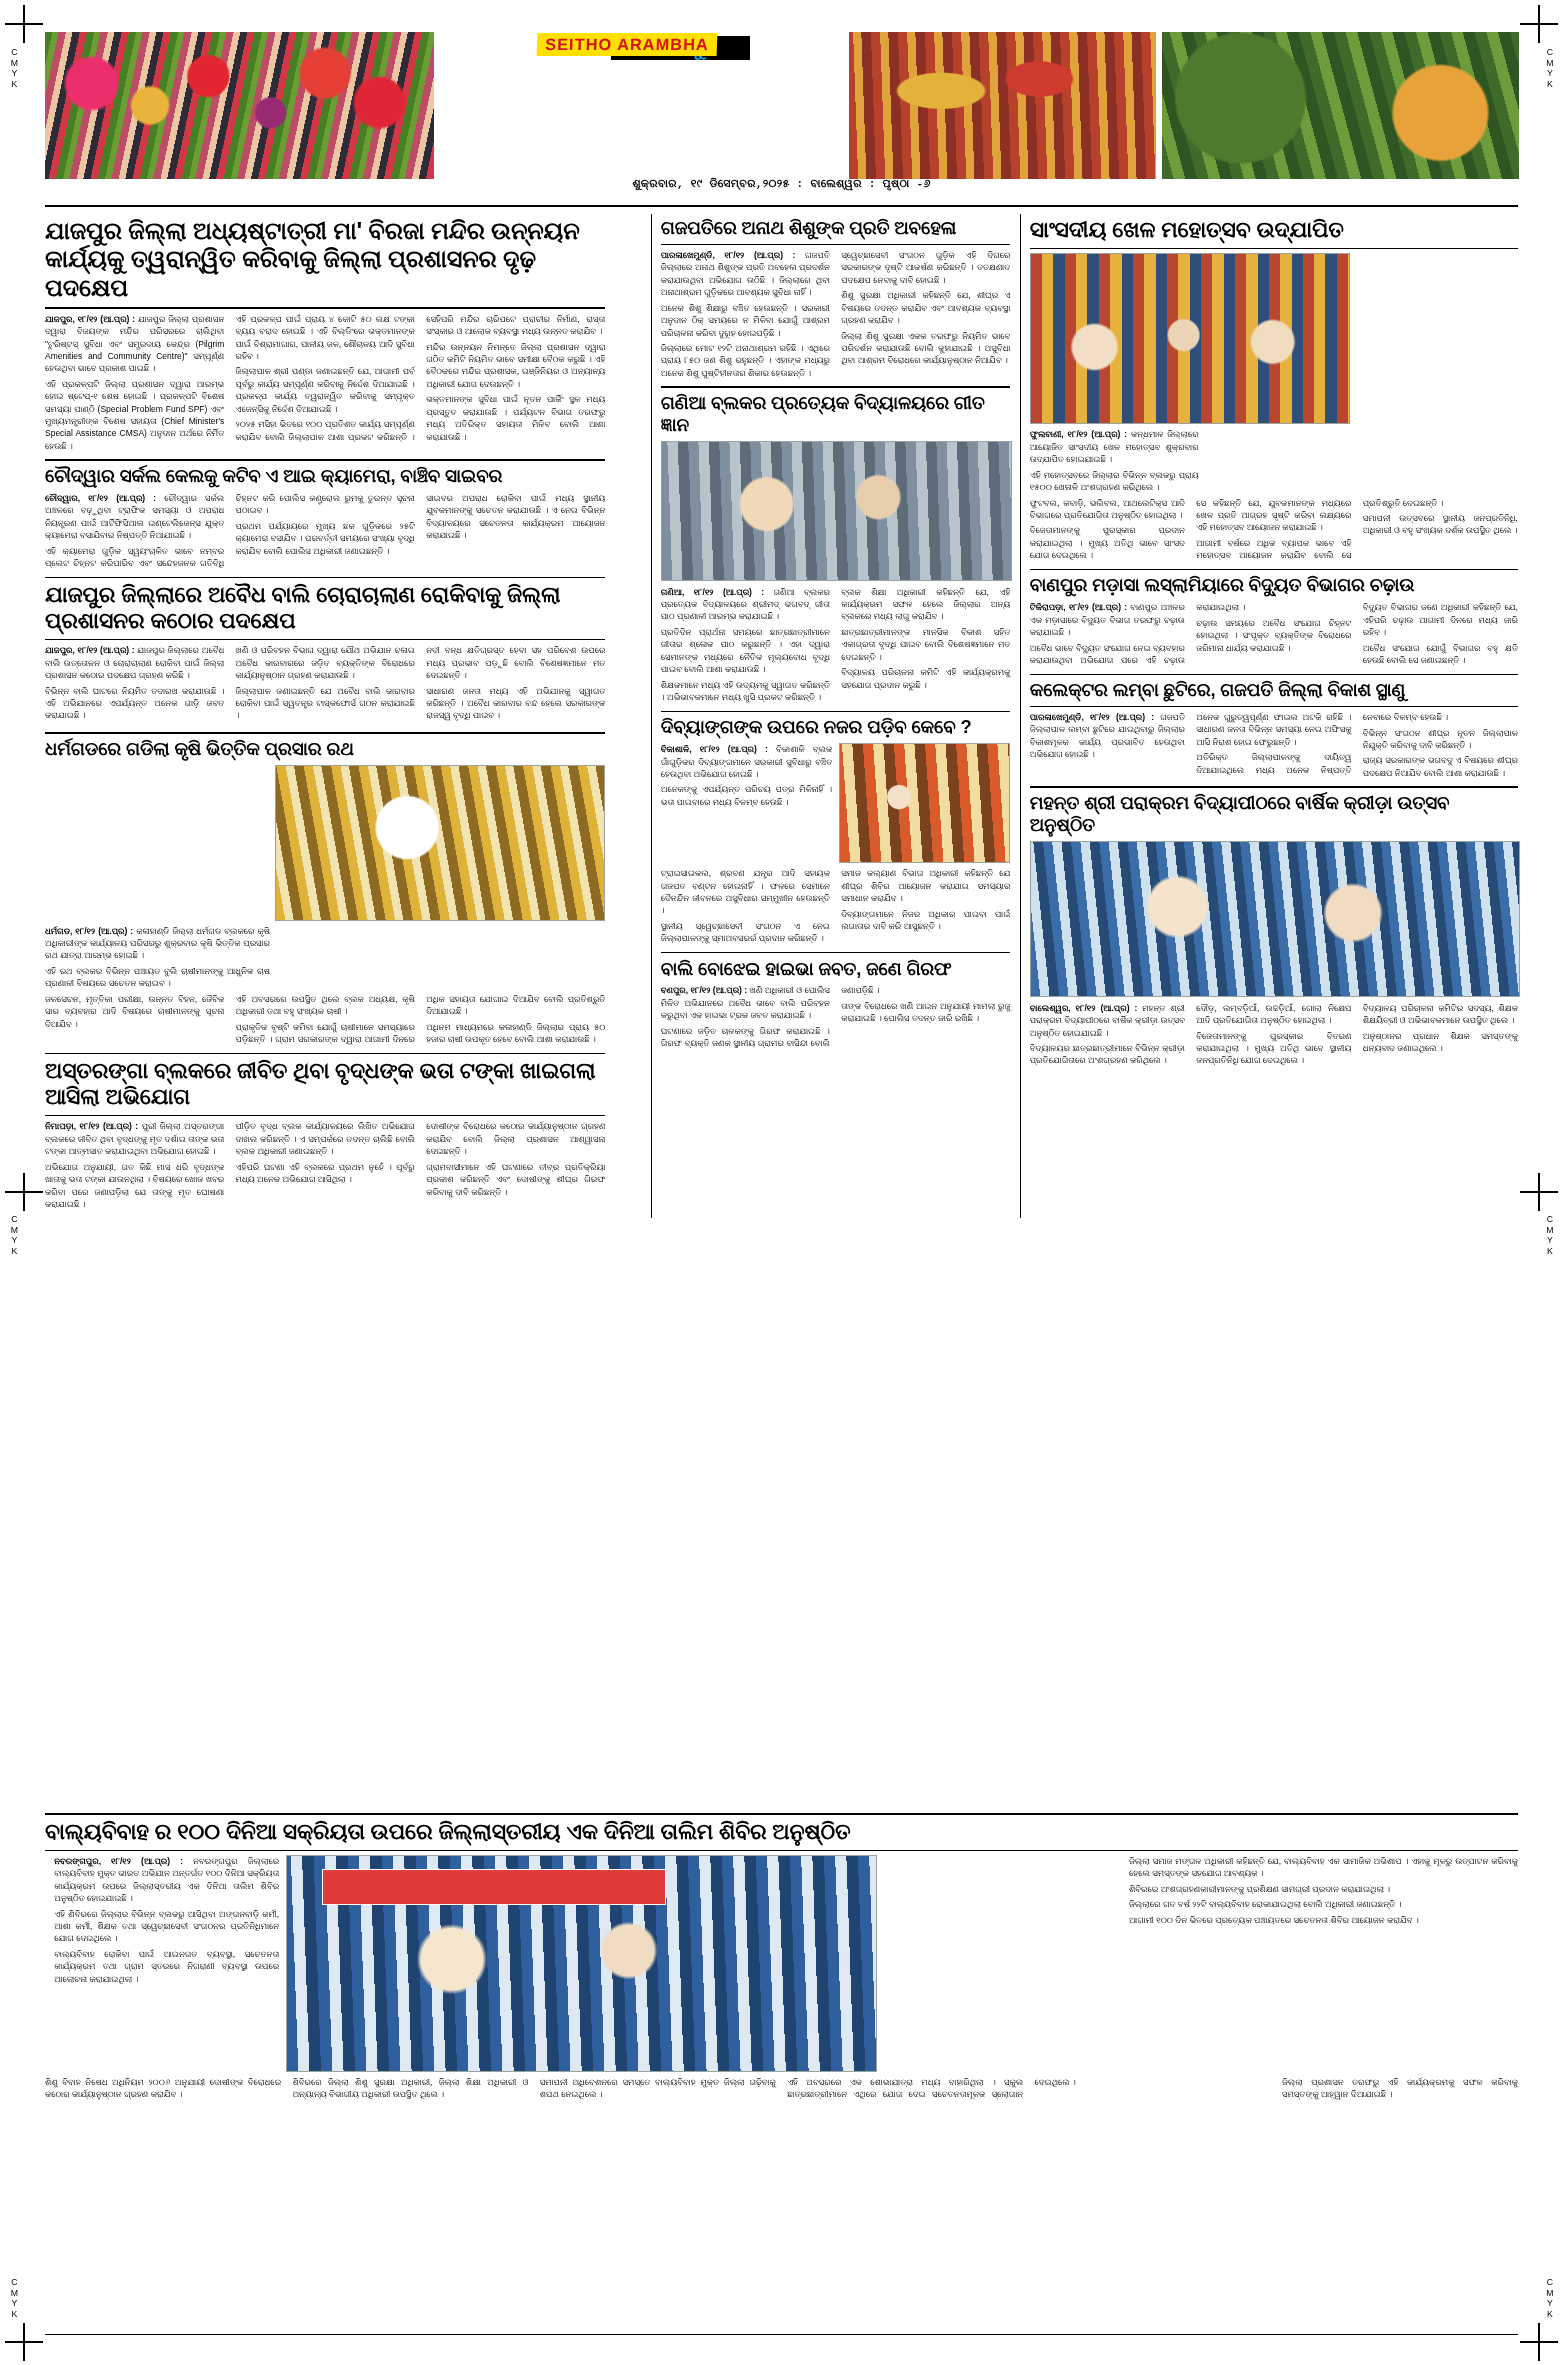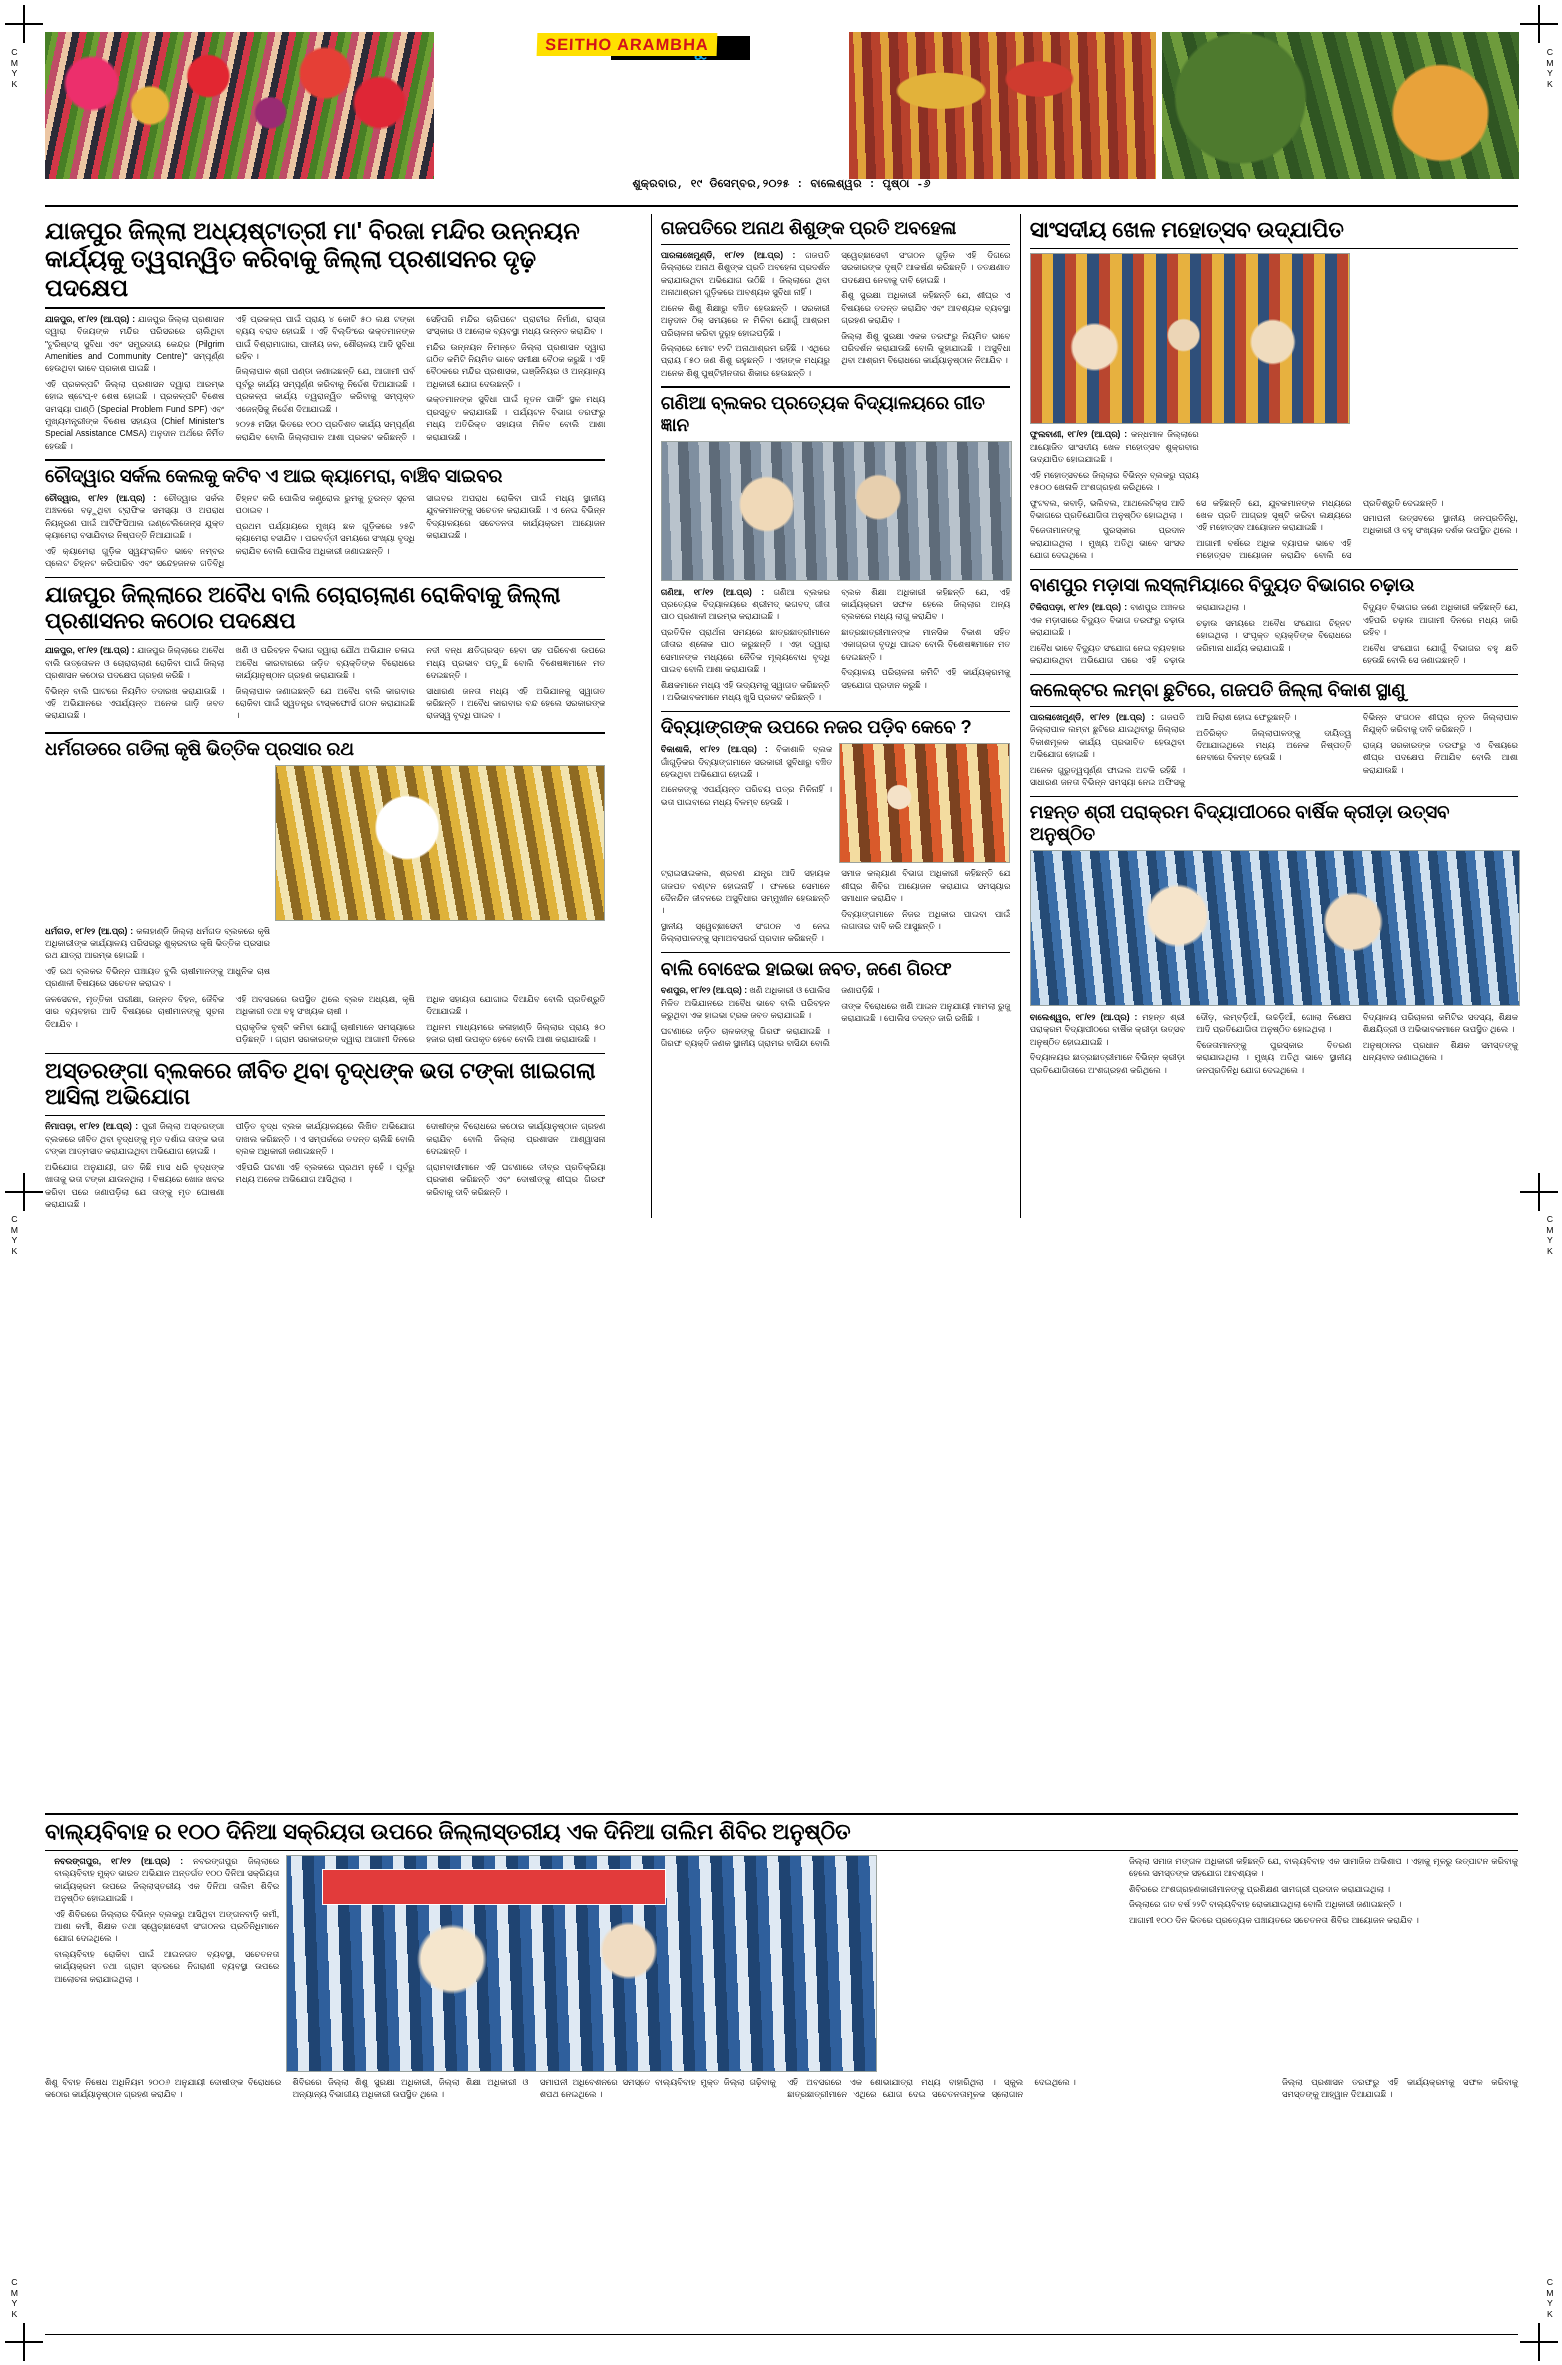--- a/index.html
+++ b/index.html
@@ -478,21 +478,21 @@
       <div class="hr"></div>
 
       <div class="art">
         <div class="hl md">କଲେକ୍ଟର ଲମ୍ବା ଛୁଟିରେ, ଗଜପତି ଜିଲ୍ଲା ବିକାଶ ସ୍ଥାଣୁ</div>
         <div class="hr thin"></div>
         <div class="body3">
           <p><span class="lead">ପାରଳାଖେମୁଣ୍ଡି, ୧୮/୧୨ (ଆ.ପ୍ର) :</span> <span>ଗଜପତି ଜିଲ୍ଲାପାଳ ଲମ୍ବା ଛୁଟିରେ ଯାଇଥିବାରୁ ଜିଲ୍ଲାର ବିକାଶମୂଳକ କାର୍ଯ୍ୟ ପ୍ରଭାବିତ ହେଉଥିବା ଅଭିଯୋଗ ହୋଇଛି ।</span></p>
           <p>ଅନେକ ଗୁରୁତ୍ୱପୂର୍ଣ୍ଣ ଫାଇଲ ଅଟକି ରହିଛି । ସାଧାରଣ ଜନତା ବିଭିନ୍ନ ସମସ୍ୟା ନେଇ ଅଫିସକୁ ଆସି ନିରାଶ ହୋଇ ଫେରୁଛନ୍ତି ।</p>
           <p>ଅତିରିକ୍ତ ଜିଲ୍ଲାପାଳଙ୍କୁ ଦାୟିତ୍ୱ ଦିଆଯାଇଥିଲେ ମଧ୍ୟ ଅନେକ ନିଷ୍ପତ୍ତି ନେବାରେ ବିଳମ୍ବ ହେଉଛି ।</p>
           <p>ବିଭିନ୍ନ ସଂଗଠନ ଶୀଘ୍ର ନୂତନ ଜିଲ୍ଲାପାଳ ନିଯୁକ୍ତି କରିବାକୁ ଦାବି କରିଛନ୍ତି ।</p>
-          <p>ରାଜ୍ୟ ସରକାରଙ୍କ ତରଫରୁ ଏ ବିଷୟରେ ଶୀଘ୍ର ପଦକ୍ଷେପ ନିଆଯିବ ବୋଲି ଆଶା କରାଯାଉଛି ।</p>
+          <p>ରାଜ୍ୟ ସରକାରଙ୍କ ଭଗବଦୁ ଏ ବିଷୟରେ ଶୀଘ୍ର ପଦକ୍ଷେପ ନିଆଯିବ ବୋଲି ଆଶା କରାଯାଉଛି ।</p>
         </div>
       </div>
 
       <div class="hr"></div>
 
       <div class="art">
         <div class="hl md">ମହନ୍ତ ଶ୍ରୀ ପରାକ୍ରମ ବିଦ୍ୟାପୀଠରେ ବାର୍ଷିକ କ୍ରୀଡ଼ା ଉତ୍ସବ ଅନୁଷ୍ଠିତ</div>
         <div class="photo ph-g" style="width:100%;height:154px;margin:4.1px 0 5.1px 0;"></div>
         <div class="body3">
           <p><span class="lead">ବାଲେଶ୍ୱର, ୧୮/୧୨ (ଆ.ପ୍ର) :</span> <span>ମହନ୍ତ ଶ୍ରୀ ପରାକ୍ରମ ବିଦ୍ୟାପୀଠରେ ବାର୍ଷିକ କ୍ରୀଡ଼ା ଉତ୍ସବ ଅନୁଷ୍ଠିତ ହୋଇଯାଇଛି ।</span></p>

